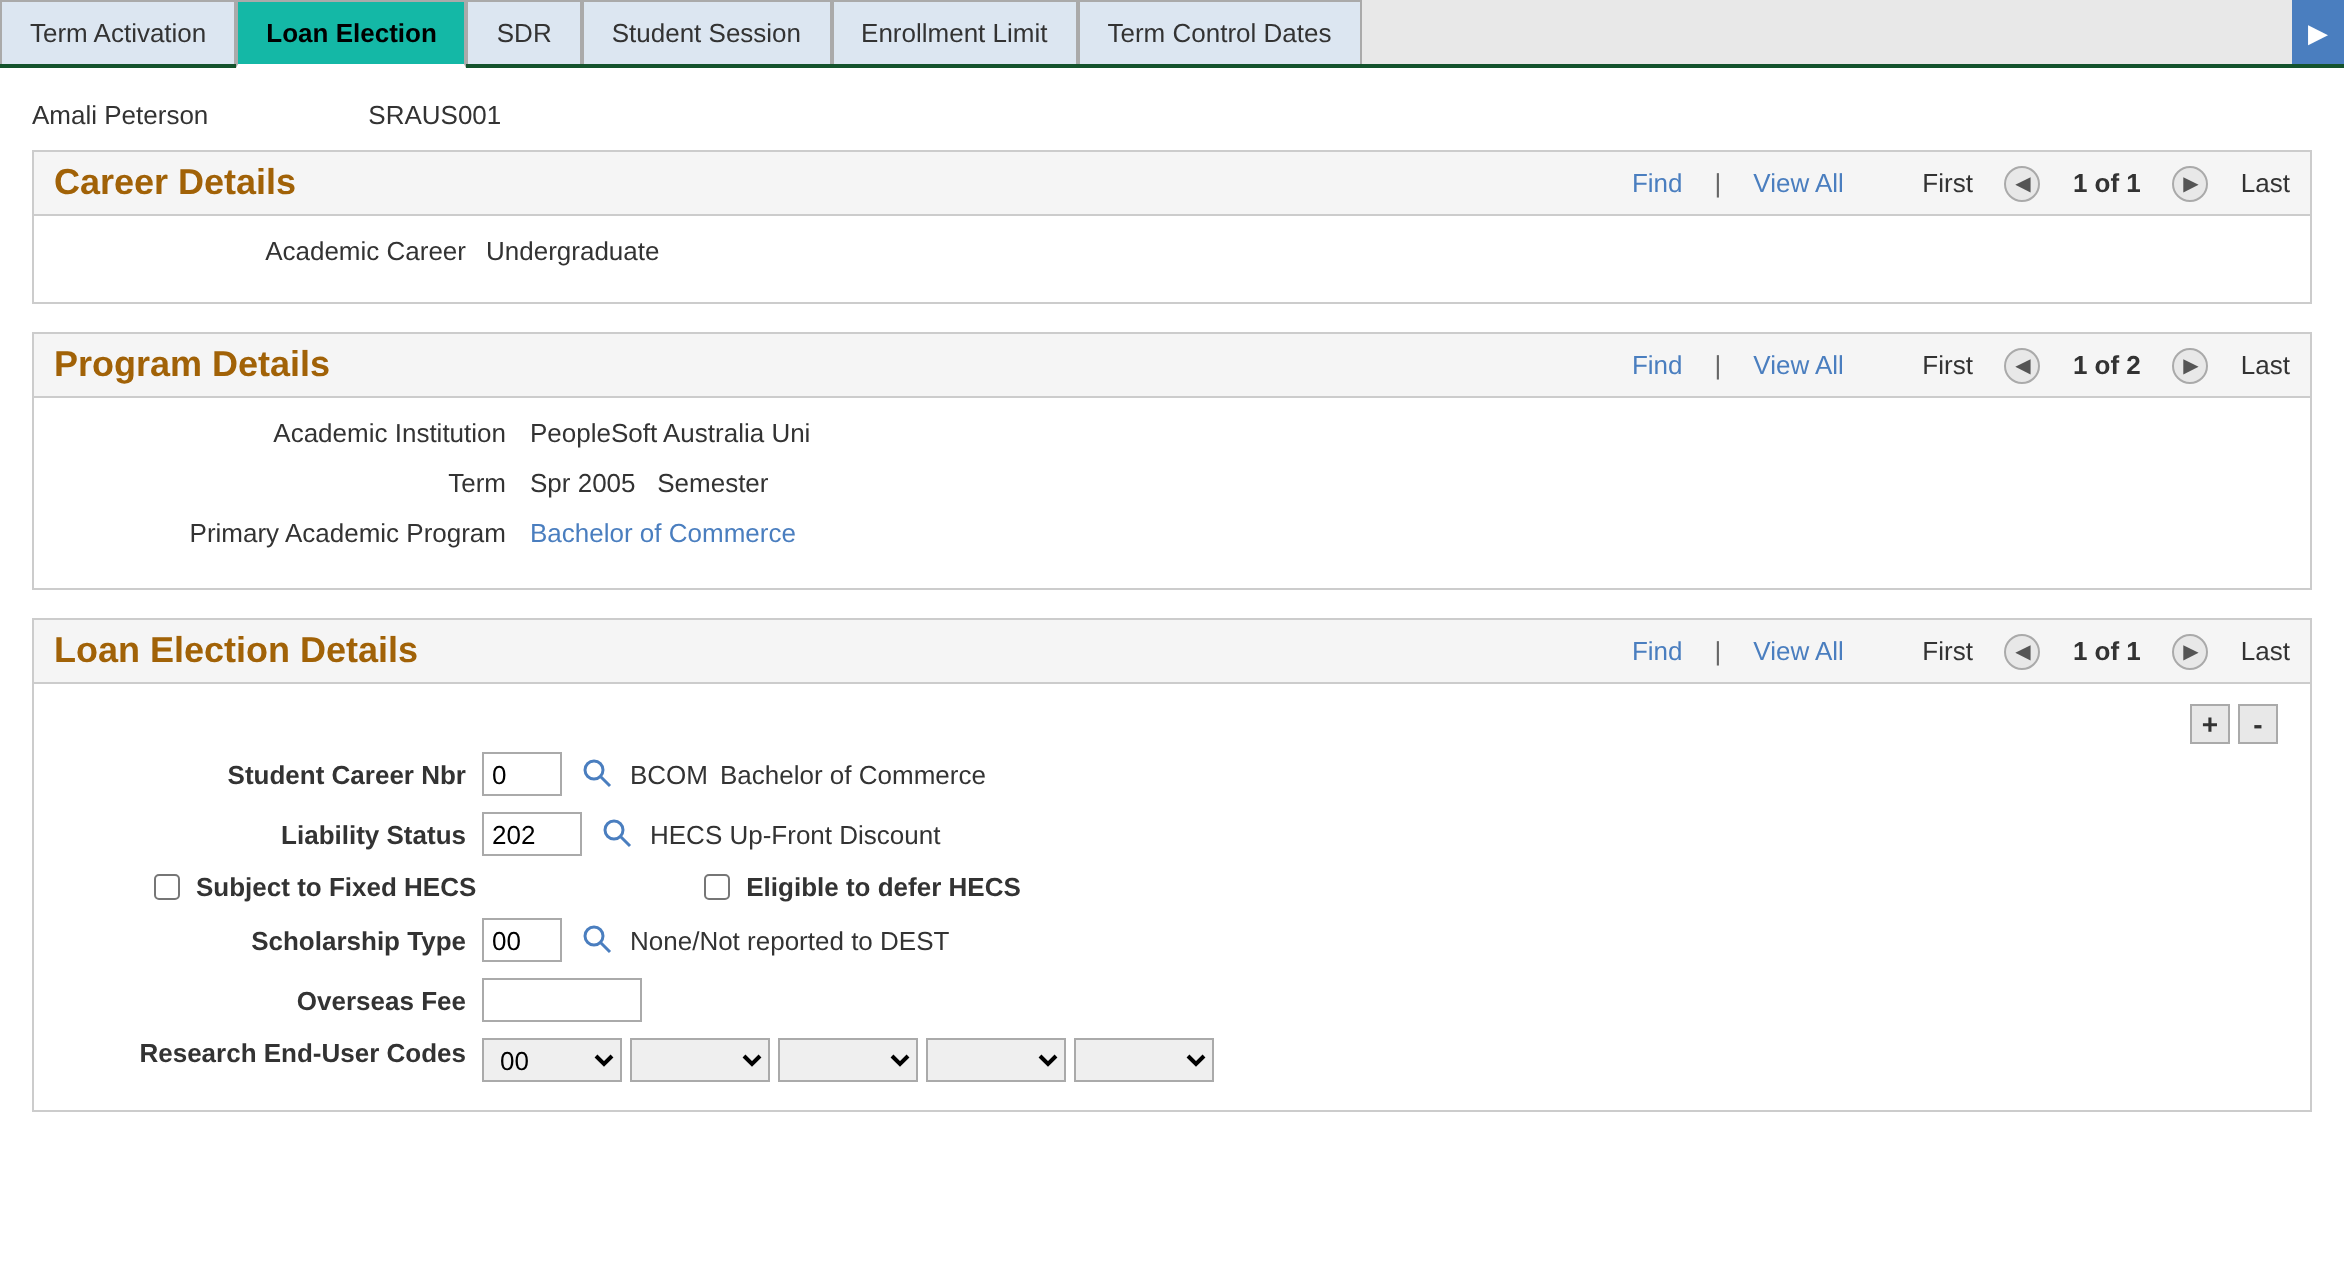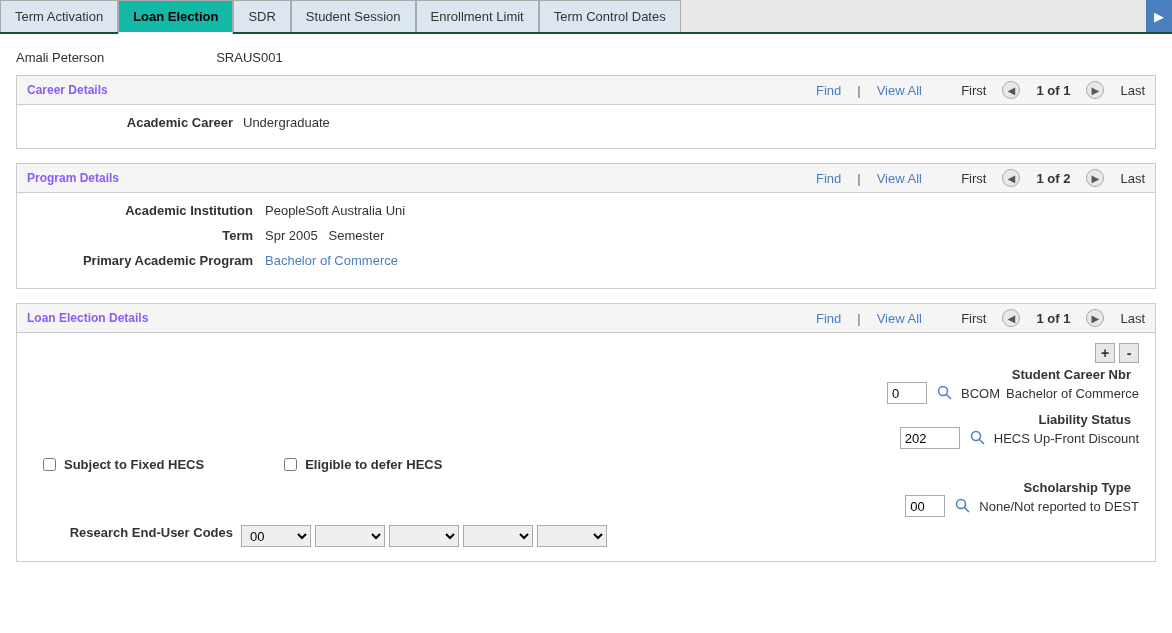--- a/index.html
+++ b/index.html
@@ -33,41 +33,41 @@
       cursor: pointer;
       margin-left: auto;
     }
 
     
     .content { padding: 10px 16px; }
 
     
     .header-info {
       display: flex;
-      gap: 112px;
+      gap: 80px;
       padding: 6px 0 10px 0;
       font-size: 13px;
     }
 
     
     .section {
       border: 1px solid #ccc;
       margin-bottom: 14px;
     }
     .section-header {
       display: flex;
       align-items: center;
       padding: 5px 10px;
       background: #f5f5f5;
       border-bottom: 1px solid #ccc;
     }
     .section-title {
-      color: #8b5cf6;
+      color: #a16207;
       font-weight: bold;
-      font-size: 12px;
+      font-size: 18px;
       flex: 1;
     }
     .section-nav {
       display: flex;
       align-items: center;
       gap: 16px;
       font-size: 13px;
     }
     .section-nav a {
       color: #4a7ebf;
@@ -93,36 +93,36 @@
     
     .section-body { padding: 10px 16px; }
 
     
     .field-row {
       display: flex;
       align-items: center;
       margin-bottom: 8px;
     }
     .field-label {
-      font-weight: bold;
+      font-weight: normal;
       text-align: right;
       min-width: 200px;
       margin-right: 10px;
       color: #333;
     }
     .field-value { color: #333; }
 
     
     .prog-field-row {
       display: flex;
       align-items: baseline;
       margin-bottom: 10px;
     }
     .prog-label {
-      font-weight: bold;
+      font-weight: normal;
       text-align: right;
       min-width: 220px;
       margin-right: 12px;
     }
     .prog-value { color: #333; }
     .prog-value a { color: #4a7ebf; text-decoration: none; }
 
     
     input[type="text"] {
       border: 1px solid #aaa;
@@ -141,43 +141,43 @@
       height: 20px;
       cursor: pointer;
       margin-left: 2px;
     }
     .lookup-icon svg { width: 16px; height: 16px; }
 
     
     .loan-body { padding: 10px 16px; }
     .loan-row {
       display: flex;
-      align-items: flex-end;
+      align-items: center;
       margin-bottom: 8px;
-      flex-direction: column;
     }
     .loan-label {
       font-weight: bold;
       text-align: right;
       min-width: 200px;
       margin-right: 8px;
     }
     .loan-value { display: flex; align-items: center; gap: 6px; }
 
     
     .checkbox-row {
       display: flex;
       align-items: center;
       margin-bottom: 8px;
       padding-left: 10px;
     }
     .checkbox-item {
       display: flex;
       align-items: center;
       margin-right: 80px;
+      margin-left: 34px;
     }
     .checkbox-label { font-weight: bold; margin-left: 4px; }
 
     
     .add-remove {
       display: flex;
       justify-content: flex-end;
       gap: 4px;
       margin-bottom: 4px;
     }
@@ -330,21 +330,21 @@
             </svg>
           </span>
           <span>BCOM</span>
           <span>Bachelor of Commerce</span>
         </div>
       </div>
 
       <div class="loan-row">
         <span class="loan-label">Liability Status</span>
         <div class="loan-value">
-          <input type="text" style="width: 60px;" value="202">
+          <input type="text" style="width: 50px;" value="202">
           <span class="lookup-icon">
             <svg viewBox="0 0 16 16" fill="none" xmlns="http://www.w3.org/2000/svg">
               <circle cx="6" cy="6" r="4.5" stroke="#4a7ebf" stroke-width="1.5"></circle>
               <line x1="9.5" y1="9.5" x2="14" y2="14" stroke="#4a7ebf" stroke-width="1.5"></line>
             </svg>
           </span>
           <span>HECS Up-Front Discount</span>
         </div>
       </div>
 
@@ -366,20 +366,26 @@
           <span class="lookup-icon">
             <svg viewBox="0 0 16 16" fill="none" xmlns="http://www.w3.org/2000/svg">
               <circle cx="6" cy="6" r="4.5" stroke="#4a7ebf" stroke-width="1.5"></circle>
               <line x1="9.5" y1="9.5" x2="14" y2="14" stroke="#4a7ebf" stroke-width="1.5"></line>
             </svg>
           </span>
           <span>None/Not reported to DEST</span>
         </div>
       </div>
 
+      <div class="loan-row">
+        <span class="loan-label">Overseas Fee</span>
+        <div class="loan-value">
+          <input type="text" style="width: 80px;">
+        </div>
+      </div>
 
       <div class="research-row">
         <span class="research-label">Research End-User Codes</span>
         <div class="research-selects">
           <select>
             <option>00</option>
           </select>
           <select>
             <option></option>
           </select>

